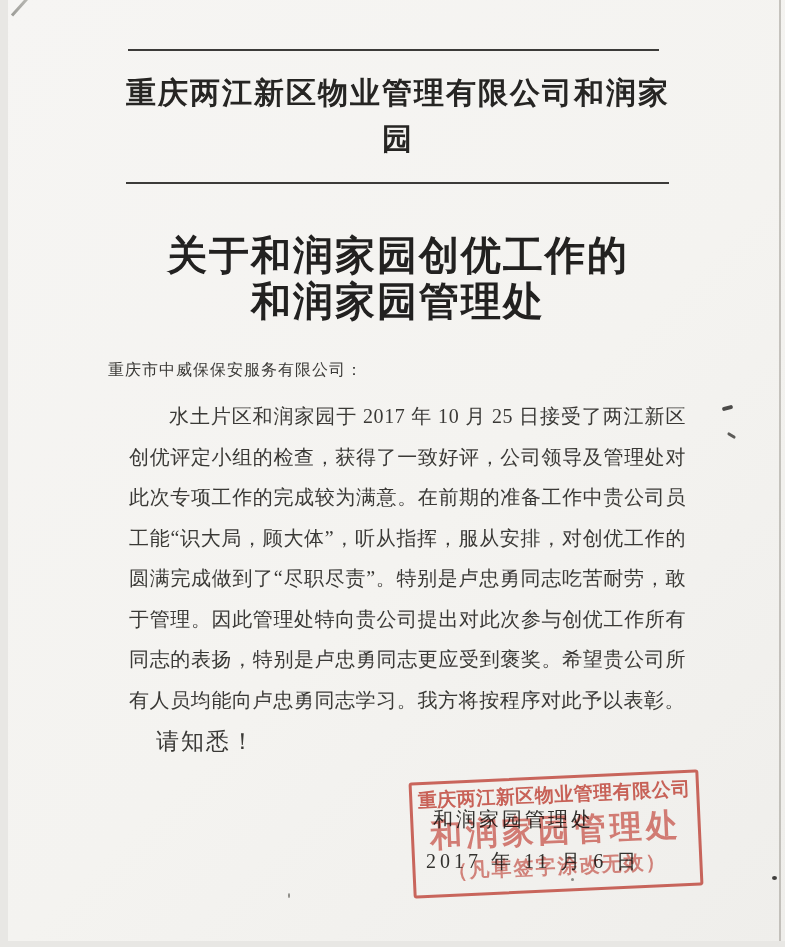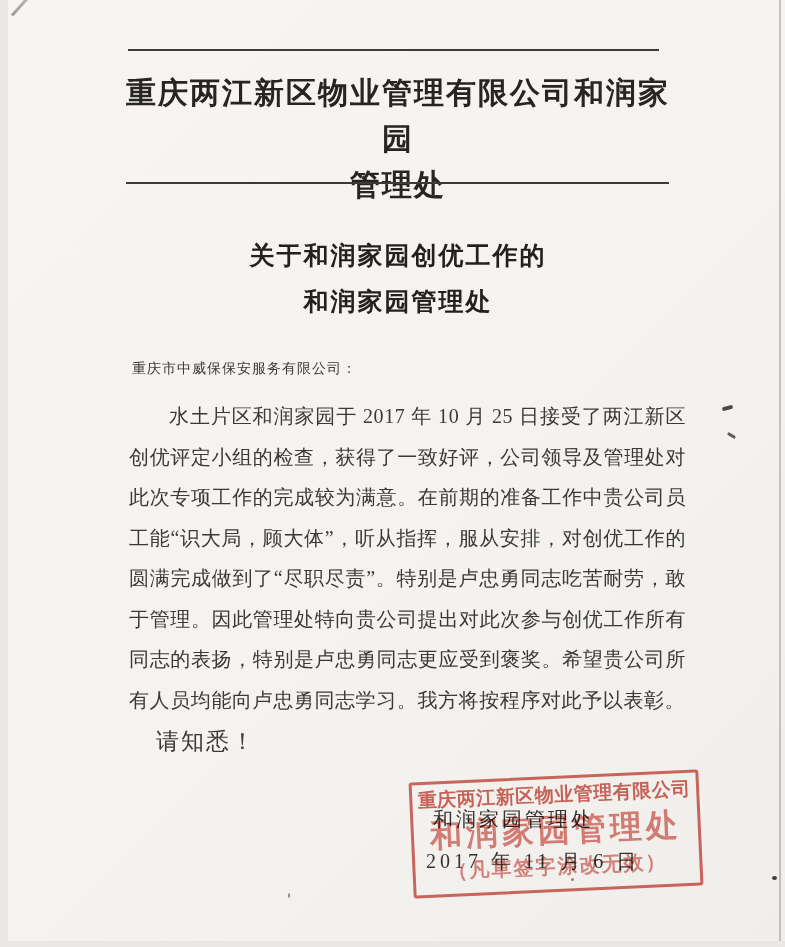--- a/index.html
+++ b/index.html
@@ -39,26 +39,26 @@
     text-align:center;font-weight:bold;font-size:30px;line-height:46px;
     letter-spacing:2px;color:#262523;
   }
   .doc-number{
     position:absolute;left:120px;top:156px;width:537px;
     text-align:right;font-size:20px;letter-spacing:1px;color:#343331;
     font-family:"Liberation Serif","DejaVu Serif",serif;
   }
   .title{
     position:absolute;left:60px;top:233px;width:660px;
-    text-align:center;font-weight:bold;font-size:25px;line-height:46px;
+    text-align:center;font-weight:bold;font-size:40px;line-height:46px;
     letter-spacing:2px;color:#222120;
   }
   .salutation{
-    position:absolute;left:124px;top:360px;width:580px;
-    font-size:14px;letter-spacing:1px;color:#3a3936;
+    position:absolute;left:100px;top:360px;width:580px;
+    font-size:16px;letter-spacing:1px;color:#3a3936;
   }
   .body-paragraph{
     position:absolute;left:121px;top:396px;width:557px;
     font-size:20px;line-height:40.5px;letter-spacing:0.6px;
     text-align:justify;text-indent:2em;color:#3a3936;
   }
   .closing{
     position:absolute;left:148px;top:726px;font-size:23px;
     letter-spacing:2px;color:#3a3936;
   }
@@ -102,21 +102,20 @@
   <div class="scan-mark-1"></div>
   <div class="scan-mark-2"></div>
   <div class="speck s1"></div>
   <div class="speck s2"></div>
   <div class="speck s3"></div>
   <div class="speck s4"></div>
 
   <div class="rule rule-top"></div>
   <div class="letterhead">
     <div>重庆两江新区物业管理有限公司和润家园</div>
-    <div>管理处</div>
   </div>
   <div class="rule rule-mid"></div>
 
   <div class="title">
     <div>关于和润家园创优工作的</div>
     <div>和润家园管理处</div>
   </div>
 
   <div class="salutation">重庆市中威保保安服务有限公司：</div>
   <div class="body-paragraph">水土片区和润家园于 2017 年 10 月 25 日接受了两江新区创优评定小组的检查，获得了一致好评，公司领导及管理处对此次专项工作的完成较为满意。在前期的准备工作中贵公司员工能“识大局，顾大体”，听从指挥，服从安排，对创优工作的圆满完成做到了“尽职尽责”。特别是卢忠勇同志吃苦耐劳，敢于管理。因此管理处特向贵公司提出对此次参与创优工作所有同志的表扬，特别是卢忠勇同志更应受到褒奖。希望贵公司所有人员均能向卢忠勇同志学习。我方将按程序对此予以表彰。</div>

